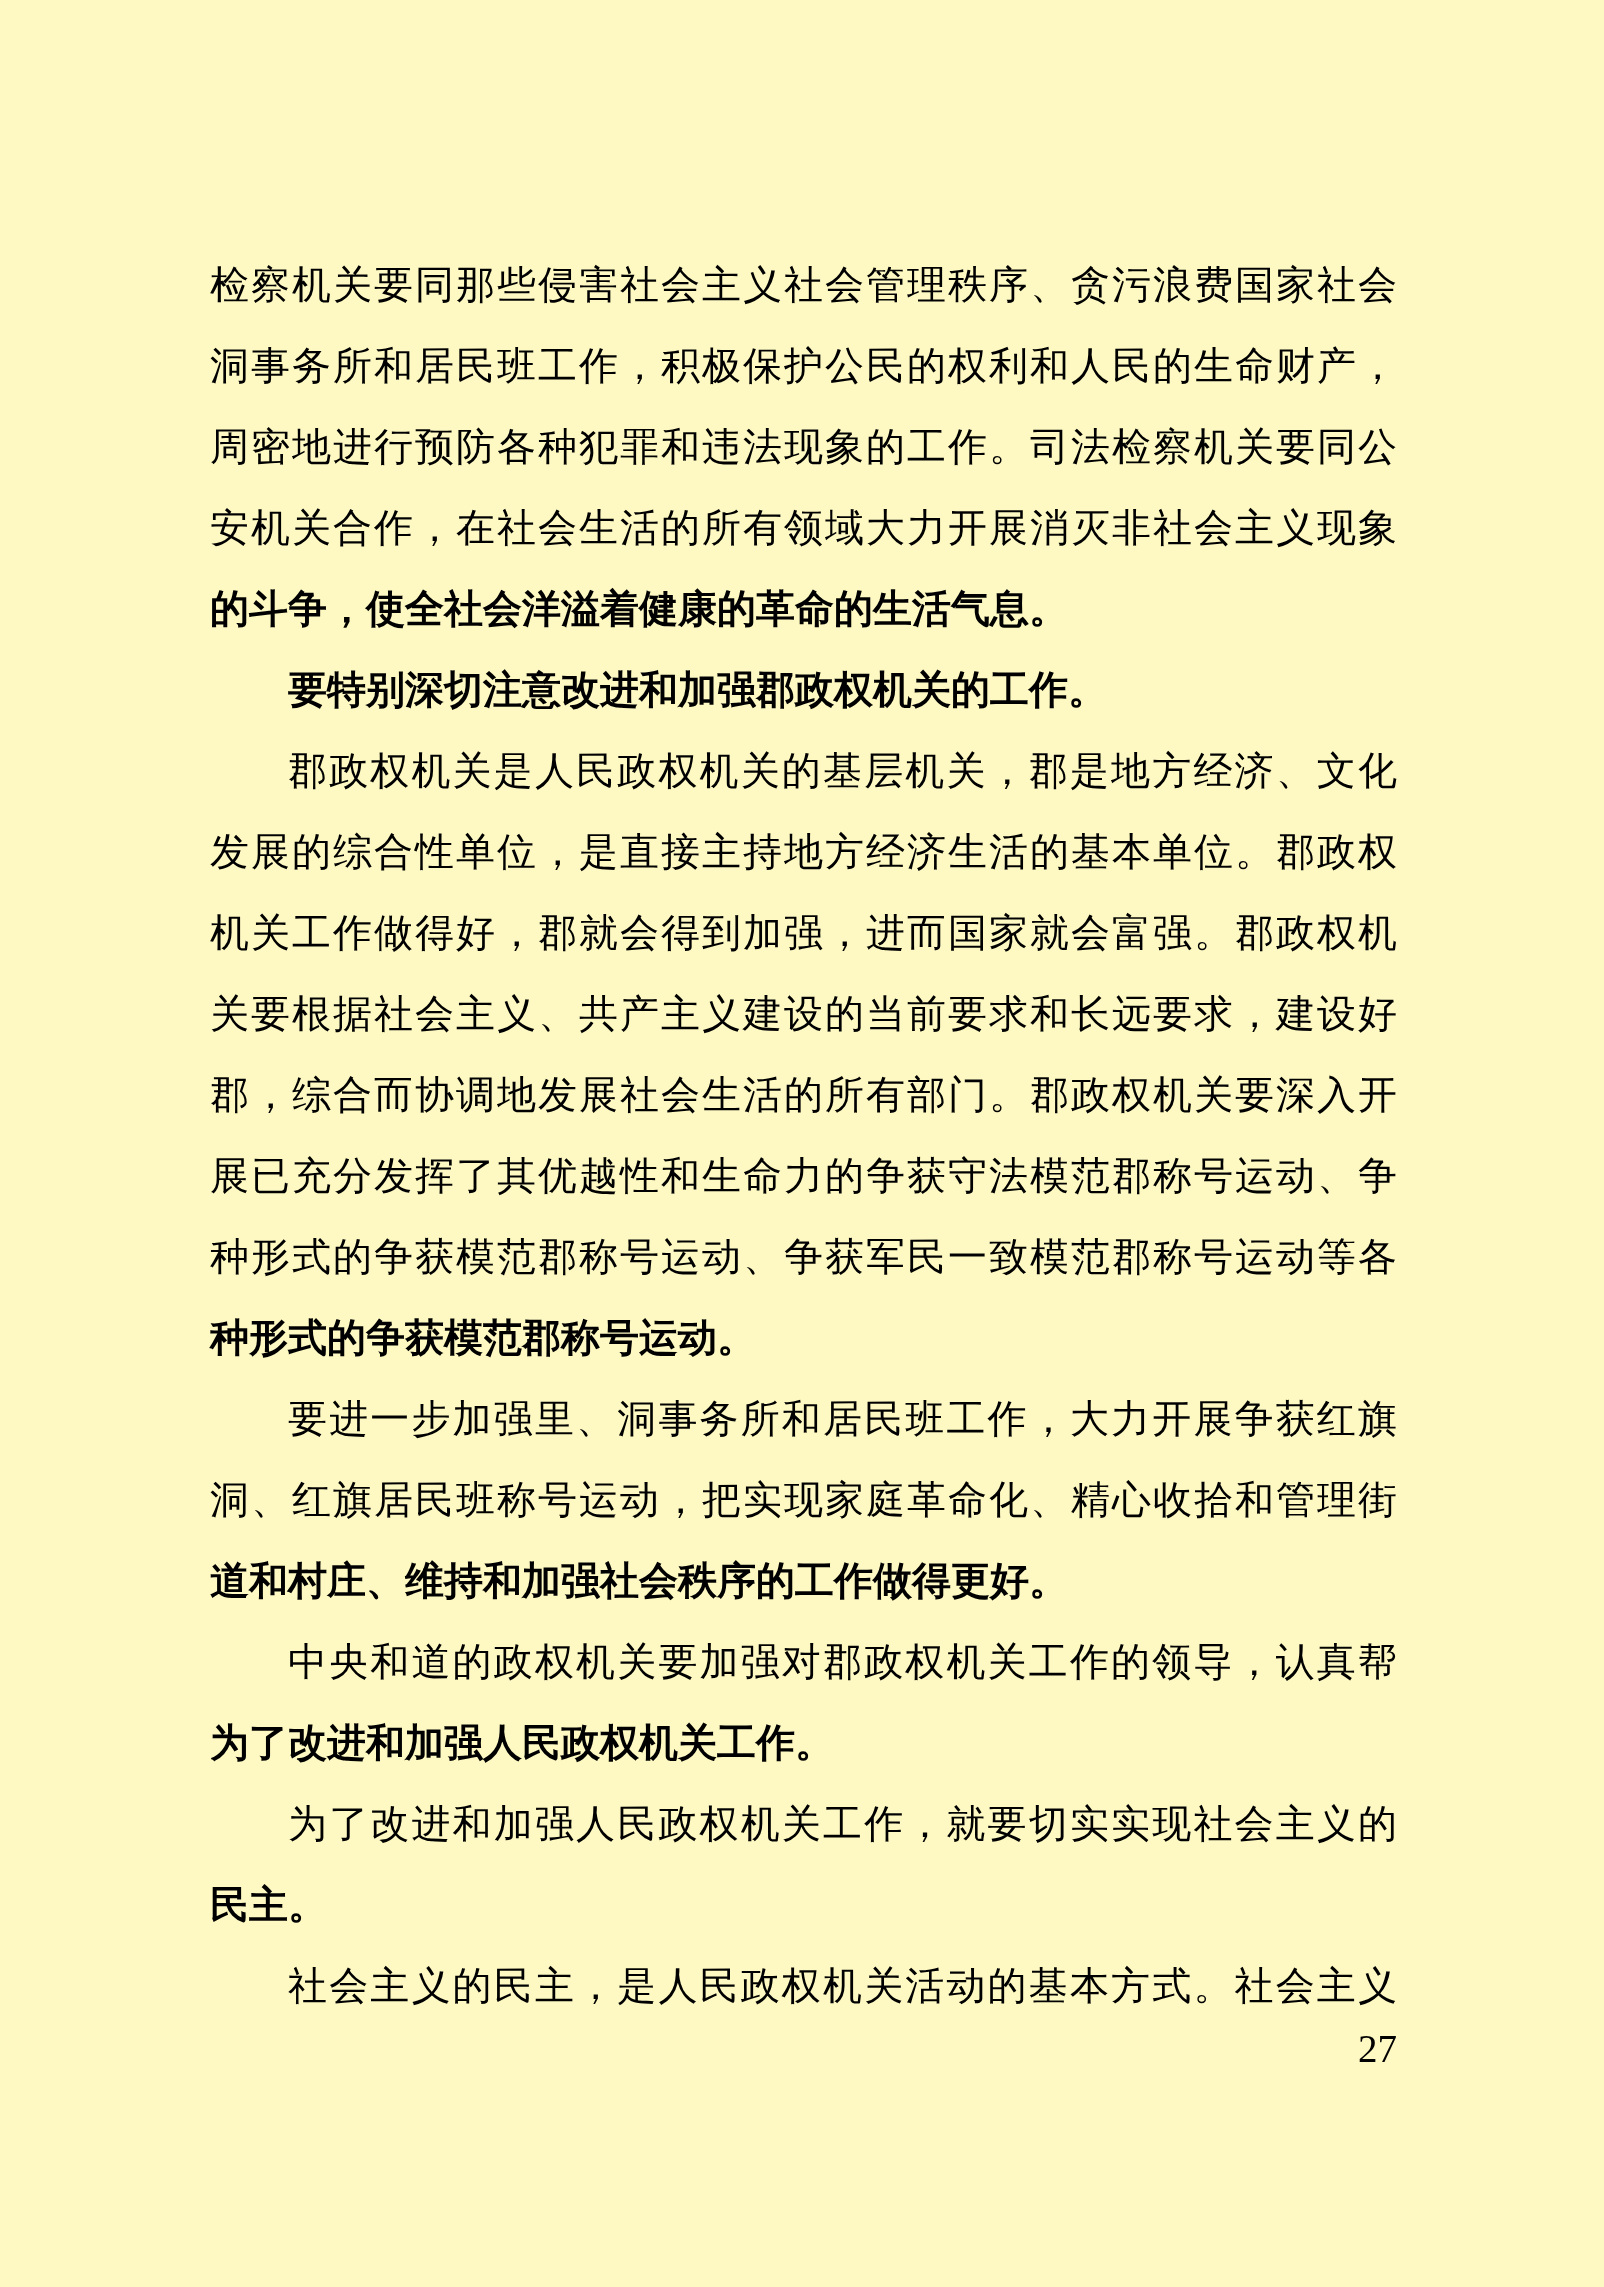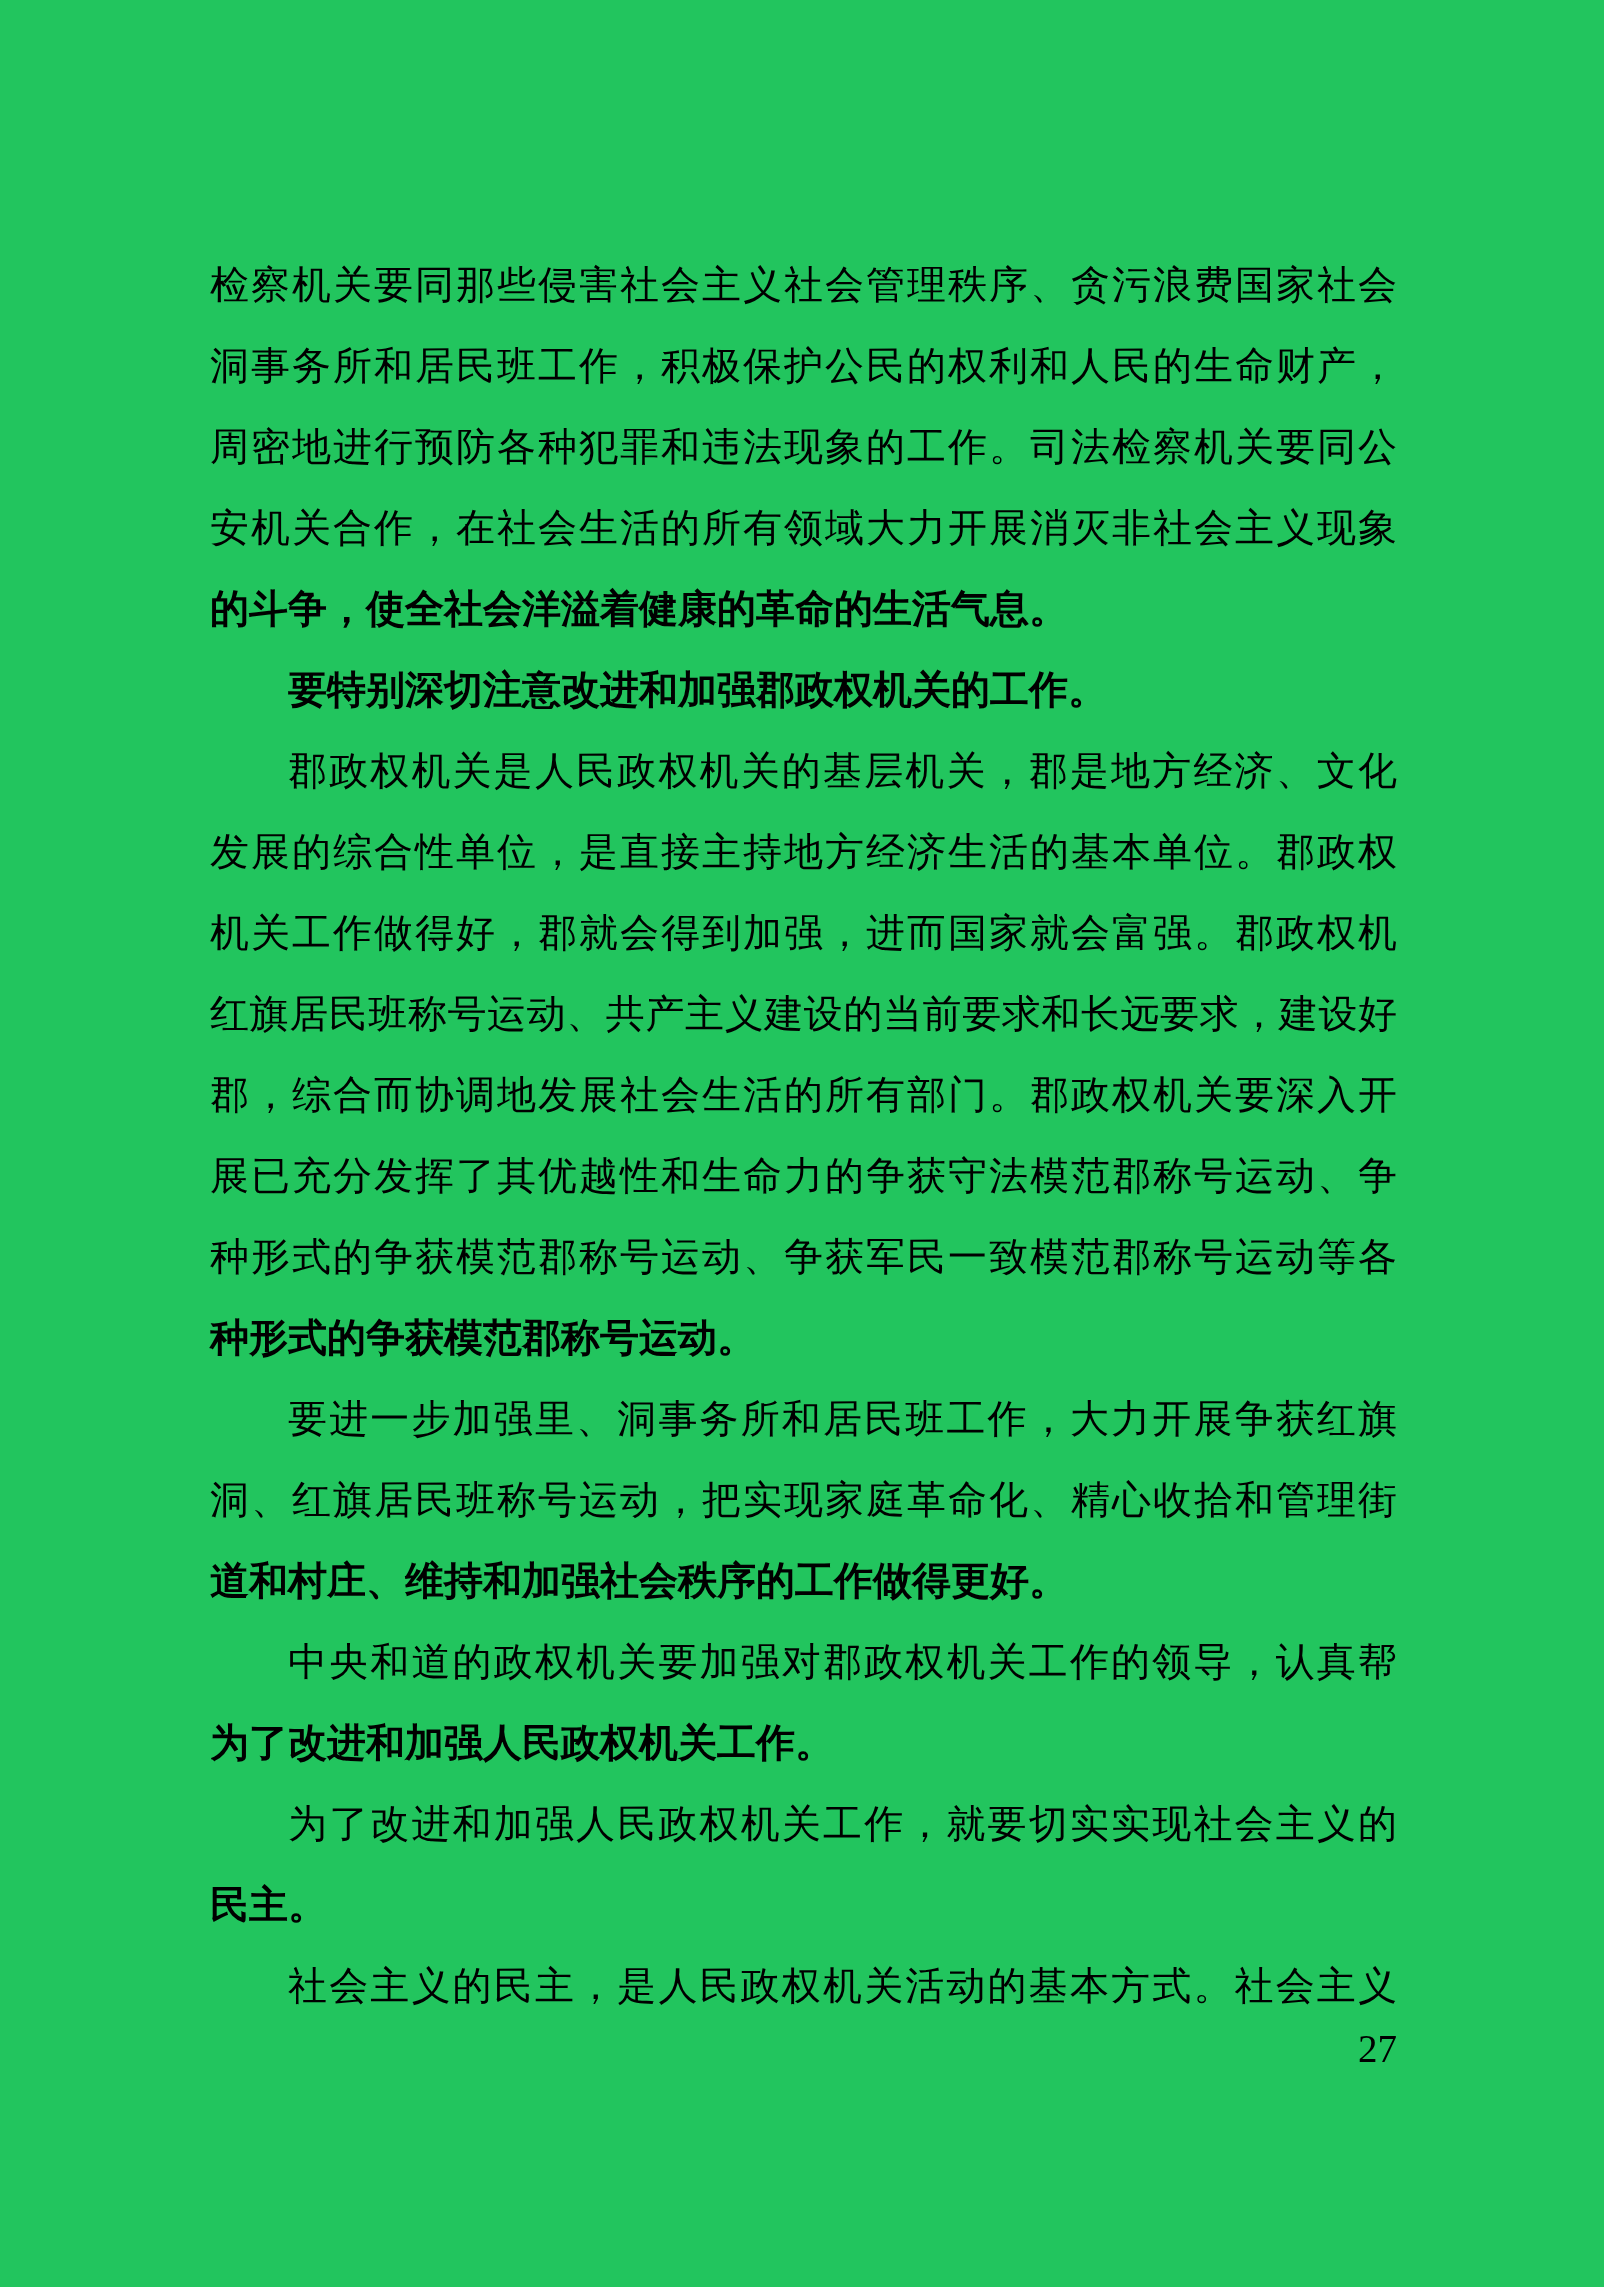--- a/index.html
+++ b/index.html
@@ -11,21 +11,21 @@
     height: 2288px;
     background: #ffffff;
     position: relative;
     font-family: "Liberation Serif", "DejaVu Serif", serif;
     color: #000000;
     overflow: hidden;
   }
   .page {
     position: absolute;
     inset: 0;
-    background: #22c55e;
+    background: #fef9c3;
   }
   .text-block {
     position: absolute;
     left: 210px;
     top: 244px;
     width: 1187px;
   }
   .paragraph {
     margin: 0;
     padding: 0;
@@ -74,21 +74,21 @@
     </div>
 
     <div class="paragraph">
       <div class="line indent last">要特别深切注意改进和加强郡政权机关的工作。</div>
     </div>
 
     <div class="paragraph">
       <div class="line indent">郡政权机关是人民政权机关的基层机关，郡是地方经济、文化</div>
       <div class="line">发展的综合性单位，是直接主持地方经济生活的基本单位。郡政权</div>
       <div class="line">机关工作做得好，郡就会得到加强，进而国家就会富强。郡政权机</div>
-      <div class="line">红旗居民班称号运动、共产主义建设的当前要求和长远要求，建设好</div>
+      <div class="line">关要根据社会主义、共产主义建设的当前要求和长远要求，建设好</div>
       <div class="line">郡，综合而协调地发展社会生活的所有部门。郡政权机关要深入开</div>
       <div class="line">展已充分发挥了其优越性和生命力的争获守法模范郡称号运动、争</div>
       <div class="line">种形式的争获模范郡称号运动、争获军民一致模范郡称号运动等各</div>
       <div class="line last">种形式的争获模范郡称号运动。</div>
     </div>
 
     <div class="paragraph">
       <div class="line indent">要进一步加强里、洞事务所和居民班工作，大力开展争获红旗</div>
       <div class="line">洞、红旗居民班称号运动，把实现家庭革命化、精心收拾和管理街</div>
       <div class="line last">道和村庄、维持和加强社会秩序的工作做得更好。</div>

